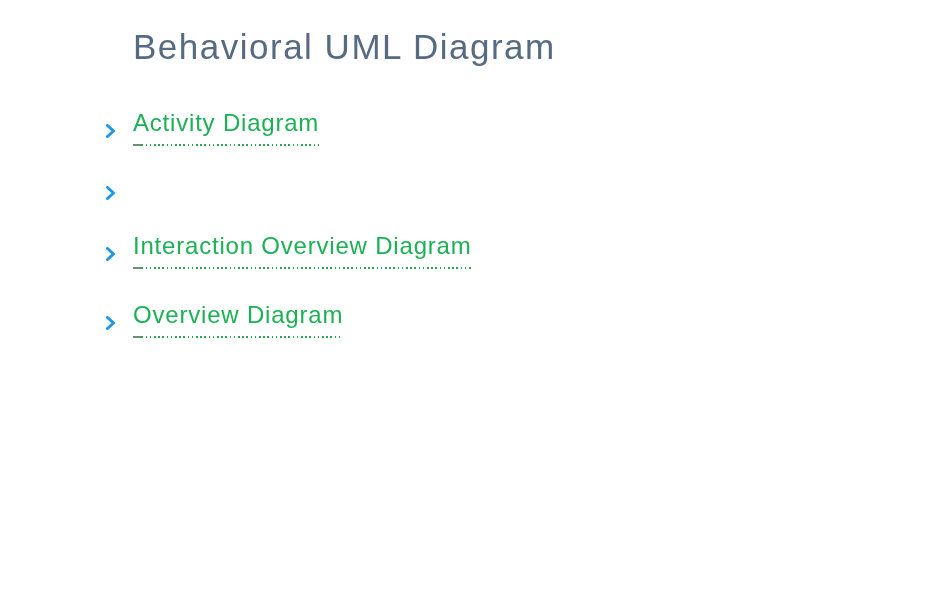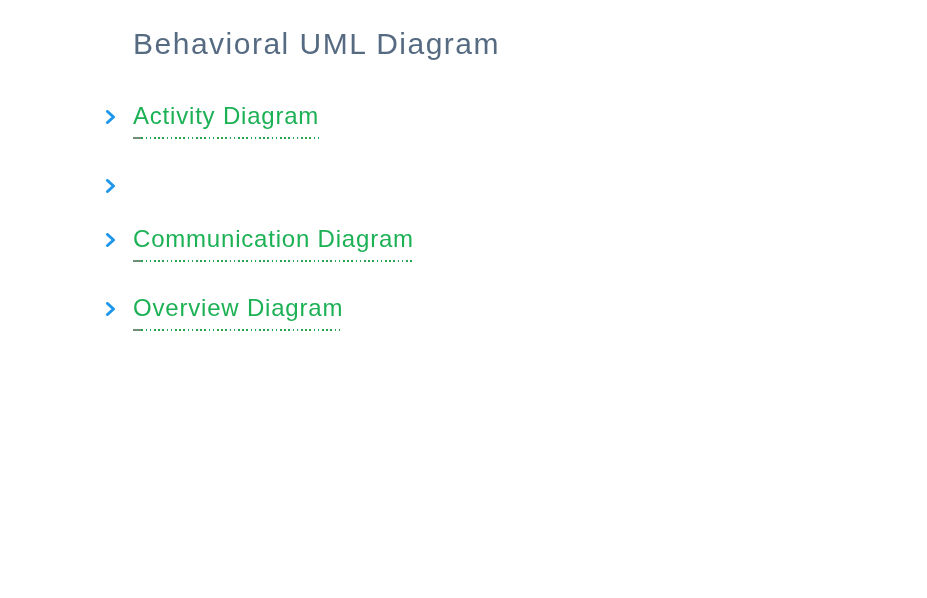--- a/index.html
+++ b/index.html
@@ -17,34 +17,34 @@
   }
   body {
     width: 927px;
     height: 598px;
     overflow: hidden;
     background: var(--bg-color);
     font-family: "Liberation Sans", "DejaVu Sans", sans-serif;
   }
   .page-title {
     margin: 24px 0 0 133px;
-    font-size: 30px;
+    font-size: 35px;
     font-weight: 400;
     line-height: 1.3;
     letter-spacing: 1.5px;
     color: var(--title-color);
   }
   .diagram-list {
     list-style: none;
     margin: 38px 0 0 0;
     padding: 0 0 0 105px;
   }
   .item {
     display: flex;
-    align-items: flex-start;
+    align-items: center;
     margin-bottom: 31px;
   }
   .chev {
     flex: 0 0 auto;
     display: block;
     width: 11px;
     height: 14px;
     margin: 9px 17px 0 0;
     color: var(--chevron-color);
   }
@@ -83,31 +83,31 @@
   </li>
 
   <li class="item">
     <span class="chev">
       <svg width="11" height="14" viewBox="0 0 11 14" fill="none" xmlns="http://www.w3.org/2000/svg">
         <path d="M2.5 1.5 L8.5 7 L2.5 12.5" stroke="currentColor" stroke-width="3" stroke-linecap="round" stroke-linejoin="round"></path>
       </svg>
     </span>
   </li>
 
-
-
-
   <li class="item">
     <span class="chev">
       <svg width="11" height="14" viewBox="0 0 11 14" fill="none" xmlns="http://www.w3.org/2000/svg">
         <path d="M2.5 1.5 L8.5 7 L2.5 12.5" stroke="currentColor" stroke-width="3" stroke-linecap="round" stroke-linejoin="round"></path>
       </svg>
     </span>
-    <a class="link" href="#">Communication Diagram</a>
+    <a class="link" href="#">Interaction Overview Diagram</a>
   </li>
+
+
+
 
   <li class="item">
     <span class="chev">
       <svg width="11" height="14" viewBox="0 0 11 14" fill="none" xmlns="http://www.w3.org/2000/svg">
         <path d="M2.5 1.5 L8.5 7 L2.5 12.5" stroke="currentColor" stroke-width="3" stroke-linecap="round" stroke-linejoin="round"></path>
       </svg>
     </span>
     <a class="link" href="#">Overview Diagram</a>
   </li>
 </ul>

